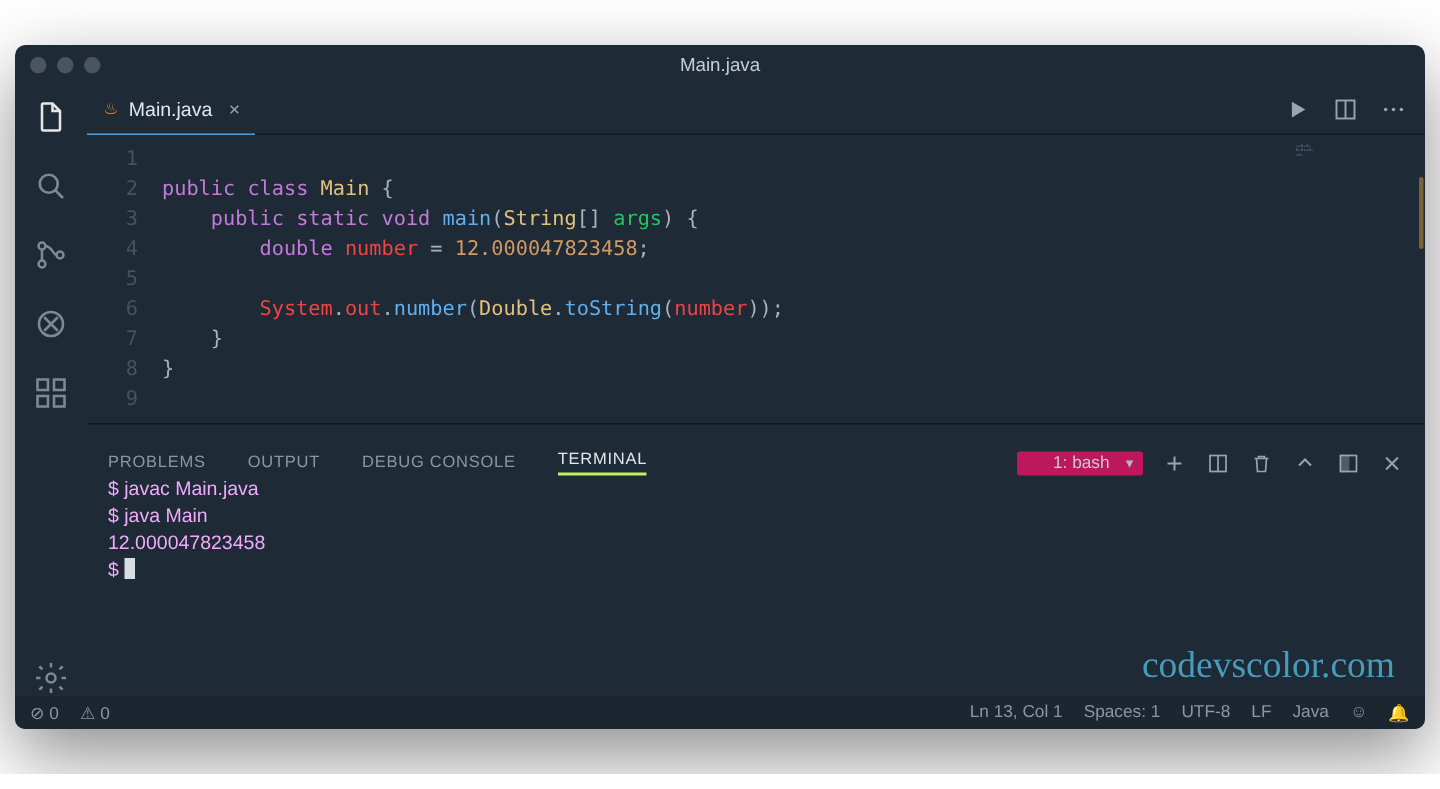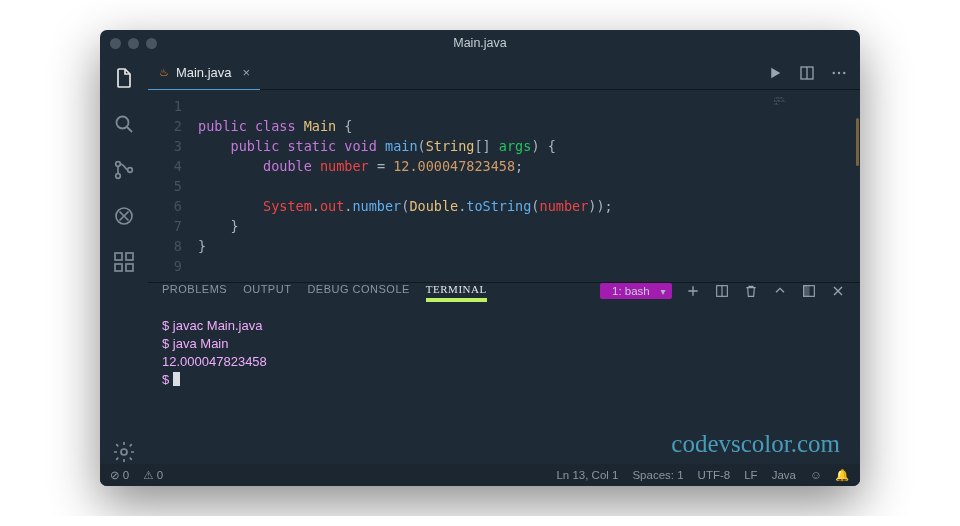--- a/index.html
+++ b/index.html
@@ -1,18 +1,18 @@
 <!DOCTYPE html>
 <html><head>
 <meta charset="utf-8">
 <style>
 * { margin: 0; padding: 0; box-sizing: border-box; }
 body { font-family: -apple-system, "Helvetica Neue", Arial, sans-serif; background: #fff; }
 .window {
-  width: 760px; height: 456px; margin: 30px auto; background: #1e2a35;
+  width: 940px; height: 456px; margin: 30px auto; background: #1e2a35;
   border-radius: 7px; box-shadow: 0 18px 50px rgba(0,0,0,.45);
   display: flex; flex-direction: column; overflow: hidden; position: relative;
 }
 .titlebar { height: 26px; display: flex; align-items: center; padding: 0 10px; color: #d4d4d4; font-size: 12px; }
 .tl { display:flex; gap:7px; align-items:center; }
 .dot { width:11px; height:11px; border-radius:50%; background:#4a5561; }
 .title-text { position:absolute; left:50%; transform:translateX(-50%); font-size:12.5px; color:#c5cdd3; }
 .body-row { flex:1; display:flex; min-height:0; }
 .activity { width:48px; display:flex; flex-direction:column; align-items:center; padding-top:10px; gap:22px; }
 .activity .ic, .activity .ic-bottom { width:24px; height:24px; color:#7d8a95; cursor:pointer; display:flex; align-items:center; justify-content:center; }
@@ -33,25 +33,25 @@
 .kw { color:#c678dd; }
 .cls { color:#e5c07b; }
 .fn { color:#61afef; }
 .num { color:#d19a66; font-weight:500; }
 .id { color:#ef4444; }
 .punc { color:#abb2bf; }
 .varname { color:#22c55e; }
 .double { color:#c678dd; }
 
 .panel { border-top:1px solid #11181f; flex:1; display:flex; flex-direction:column; min-height:0; }
-.panel-tabs { height:34px; display:flex; align-items:flex-start; gap:16px; padding:0 14px; color:#8a96a1; font-size:11px; letter-spacing:.5px; }
+.panel-tabs { height:34px; display:flex; align-items:flex-end; gap:28px; padding:0 14px; color:#8a96a1; font-size:11px; letter-spacing:.5px; }
 .ptab { cursor:pointer; padding-bottom:3px; }
-.ptab.active { color:#e3e7ea; border-bottom:4px solid #bef264;font-family:Liberation Serif, serif; }
+.ptab.active { color:#e3e7ea; border-bottom:2px solid #bef264; }
 .panel-right { margin-left:auto; display:flex; align-items:center; gap:13px; color:#9aa5ae; }
-.select { background:#a21caf; color:#c5cdd3; font-size:11.5px; padding:2px 22px 2px 12px; border:none; border-radius:2px; appearance:none; position:relative; }
+.select { background:#be185d; color:#c5cdd3; font-size:11.5px; padding:2px 22px 2px 24px; border:none; border-radius:2px; appearance:none; position:relative; }
 .select-wrap { position:relative; display:inline-flex; align-items:center; }
 .select-wrap::after { content:'▾'; position:absolute; right:6px; font-size:10px; color:#aeb8c0; pointer-events:none; }
 .pact { width:16px; height:16px; cursor:pointer; display:flex; align-items:center; justify-content:center; }
 .terminal { flex:1; padding:0 14px 6px 14px; font-family: Liberation Sans, sans-serif; font-size:13px; line-height:18px; color:#f0abfc; overflow:auto; }
 .cursor { display:inline-block; width:7px; height:14px; background:#d8dee3; vertical-align:-2px; }
 .statusbar { height:22px; background:#1b2630; display:flex; align-items:center; padding:0 10px; font-size:11.5px; color:#8a96a1; gap:14px; }
 .statusbar .right { margin-left:auto; display:flex; align-items:center; gap:14px;text-align:center; }
 .watermark { position:absolute; right:20px; bottom:28px; font-family:"Brush Script MT","Segoe Script",cursive; color:#4aa3c2; font-size:25px; opacity:.95; pointer-events:none; }
 svg { width:100%; height:100%; }
 .scrollind { position:absolute; right:1px; top:28px; width:3px; height:48px; background:#c5933e; opacity:.55; border-radius:2px; }

